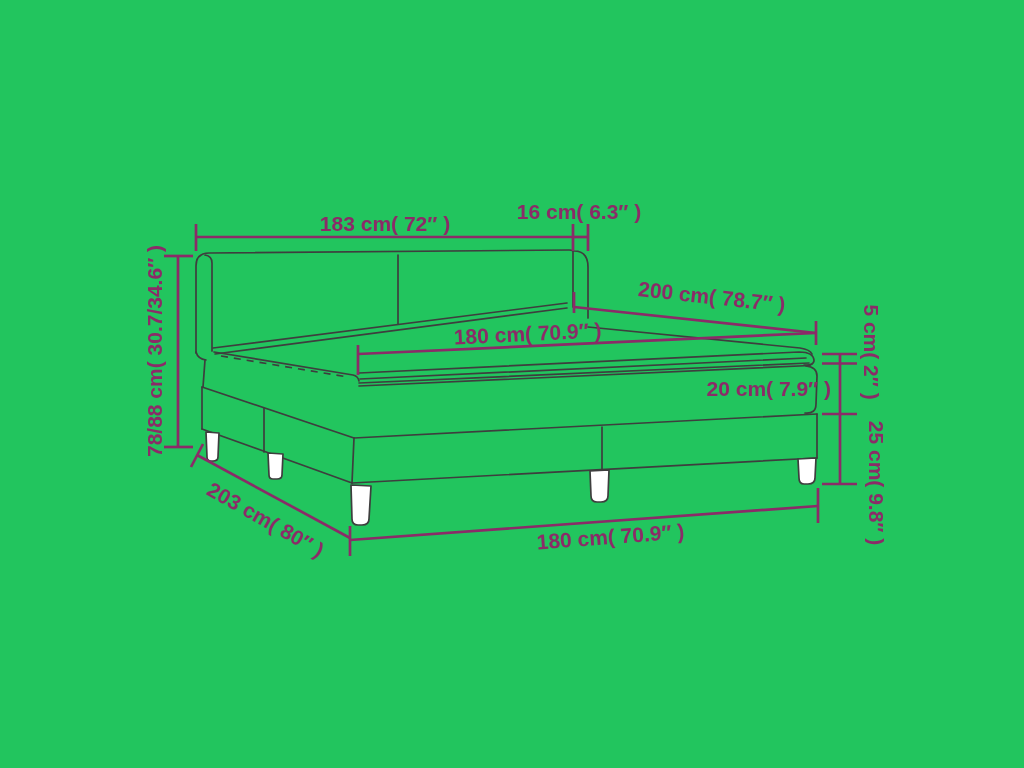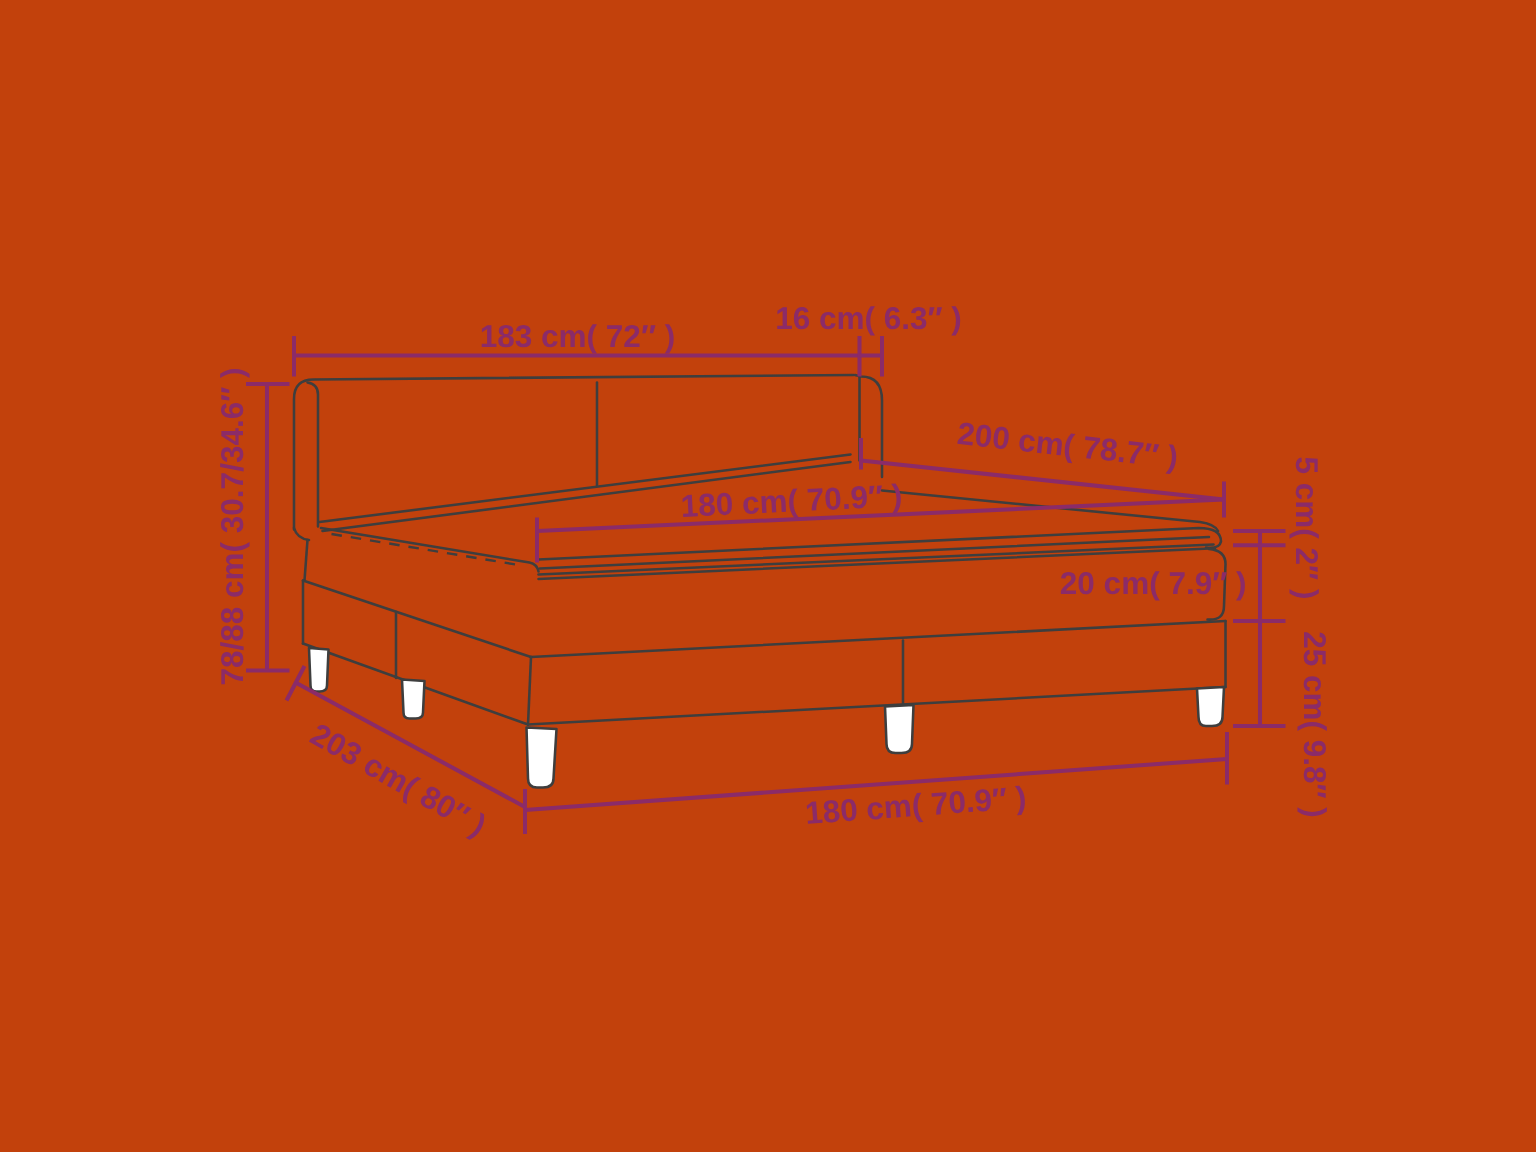--- a/index.html
+++ b/index.html
@@ -1,19 +1,19 @@
 <!DOCTYPE html>
 <html><head>
 <meta charset="utf-8">
 <style>
   html,body{margin:0;padding:0;background:#fff;}
   .stage{
     position:relative;
     width:1024px;height:768px;
-    background:#c2410c;
+    background:#22c55e;
     overflow:hidden;
     font-family:"Liberation Sans", sans-serif;
   }
   svg{display:block;}
   .bedline{stroke:#3e3e3e;stroke-width:1.7;fill:none;stroke-linecap:round;stroke-linejoin:round;}
   .bedfill{stroke:#3e3e3e;stroke-width:1.7;fill:#ffffff;stroke-linejoin:round;}
   .stitch{stroke:#3e3e3e;stroke-width:1.6;fill:none;stroke-dasharray:7 6;}
   .dim{stroke:#8b2b68;stroke-width:2.7;fill:none;stroke-linecap:butt;}
   .dimlabel{
     fill:#8b2b68;

